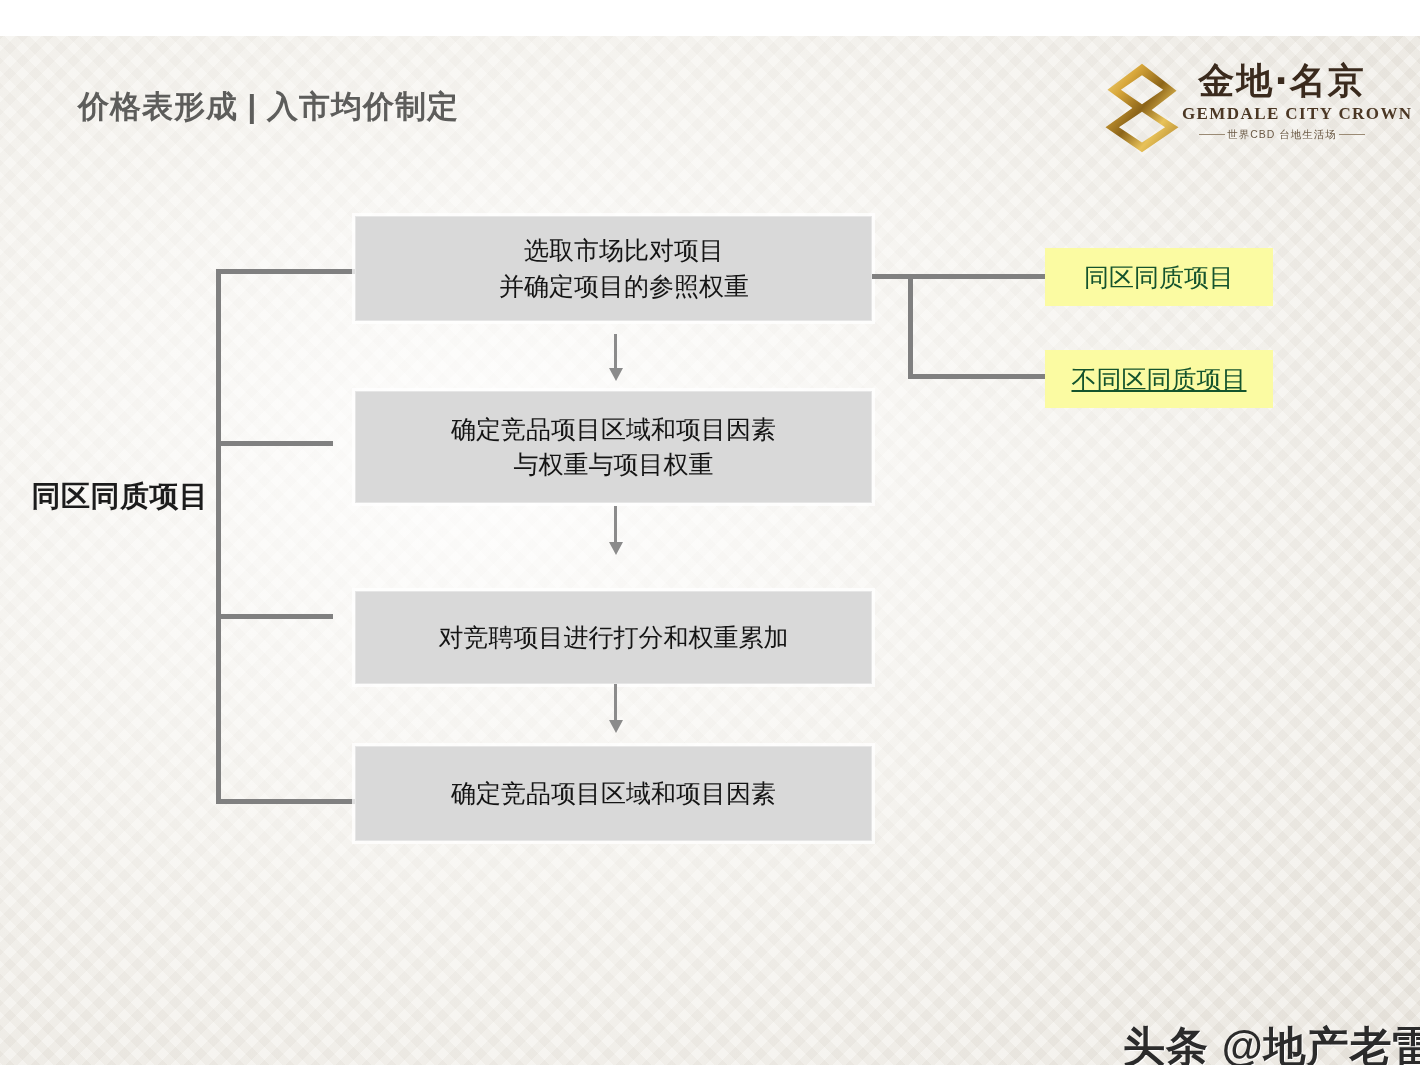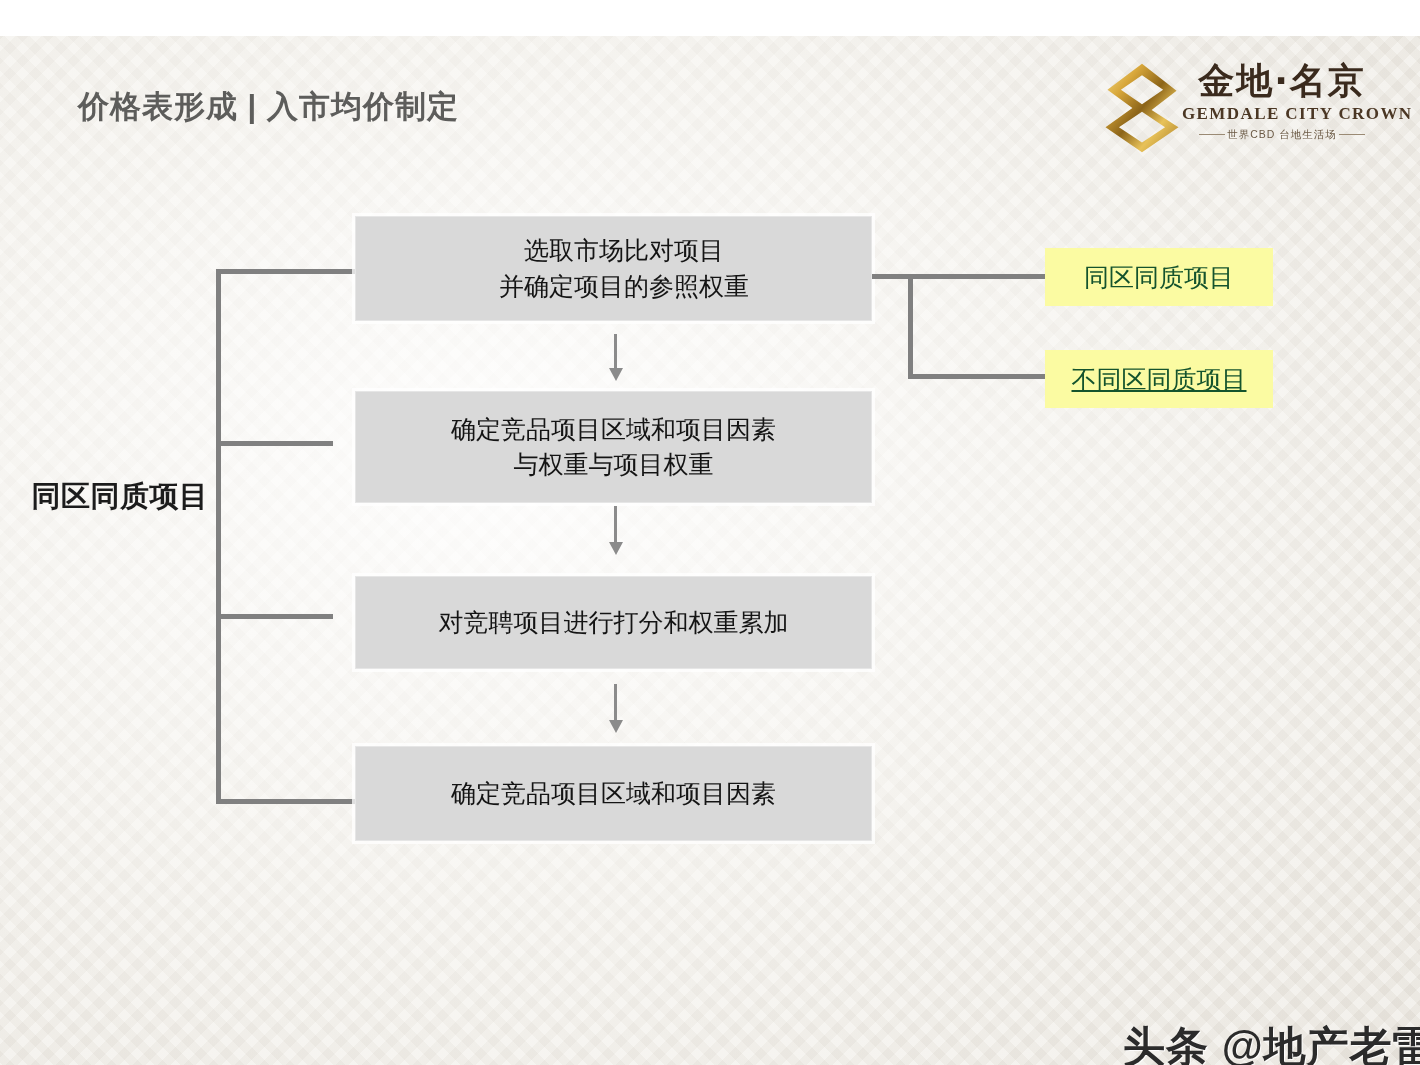--- a/index.html
+++ b/index.html
@@ -164,21 +164,21 @@
     align-items: center;
     justify-content: center;
     text-align: center;
     color: #141414;
     font-size: 25px;
     line-height: 1.42;
     box-sizing: border-box;
   }
   #flow-box-1 { top: 180px; height: 105px; padding-left: 21px; }
   #flow-box-2 { top: 355px; height: 112px;  }
-  #flow-box-3 { top: 540px; height: 93px; text-align: right;  }
+  #flow-box-3 { top: 555px; height: 93px; text-align: right;  }
   #flow-box-4 { top: 710px; height: 95px;  }
 
   
   .down-arrow {
     position: absolute;
     left: 609px;
     width: 14px;
   }
   .down-arrow .shaft {
     position: absolute;

